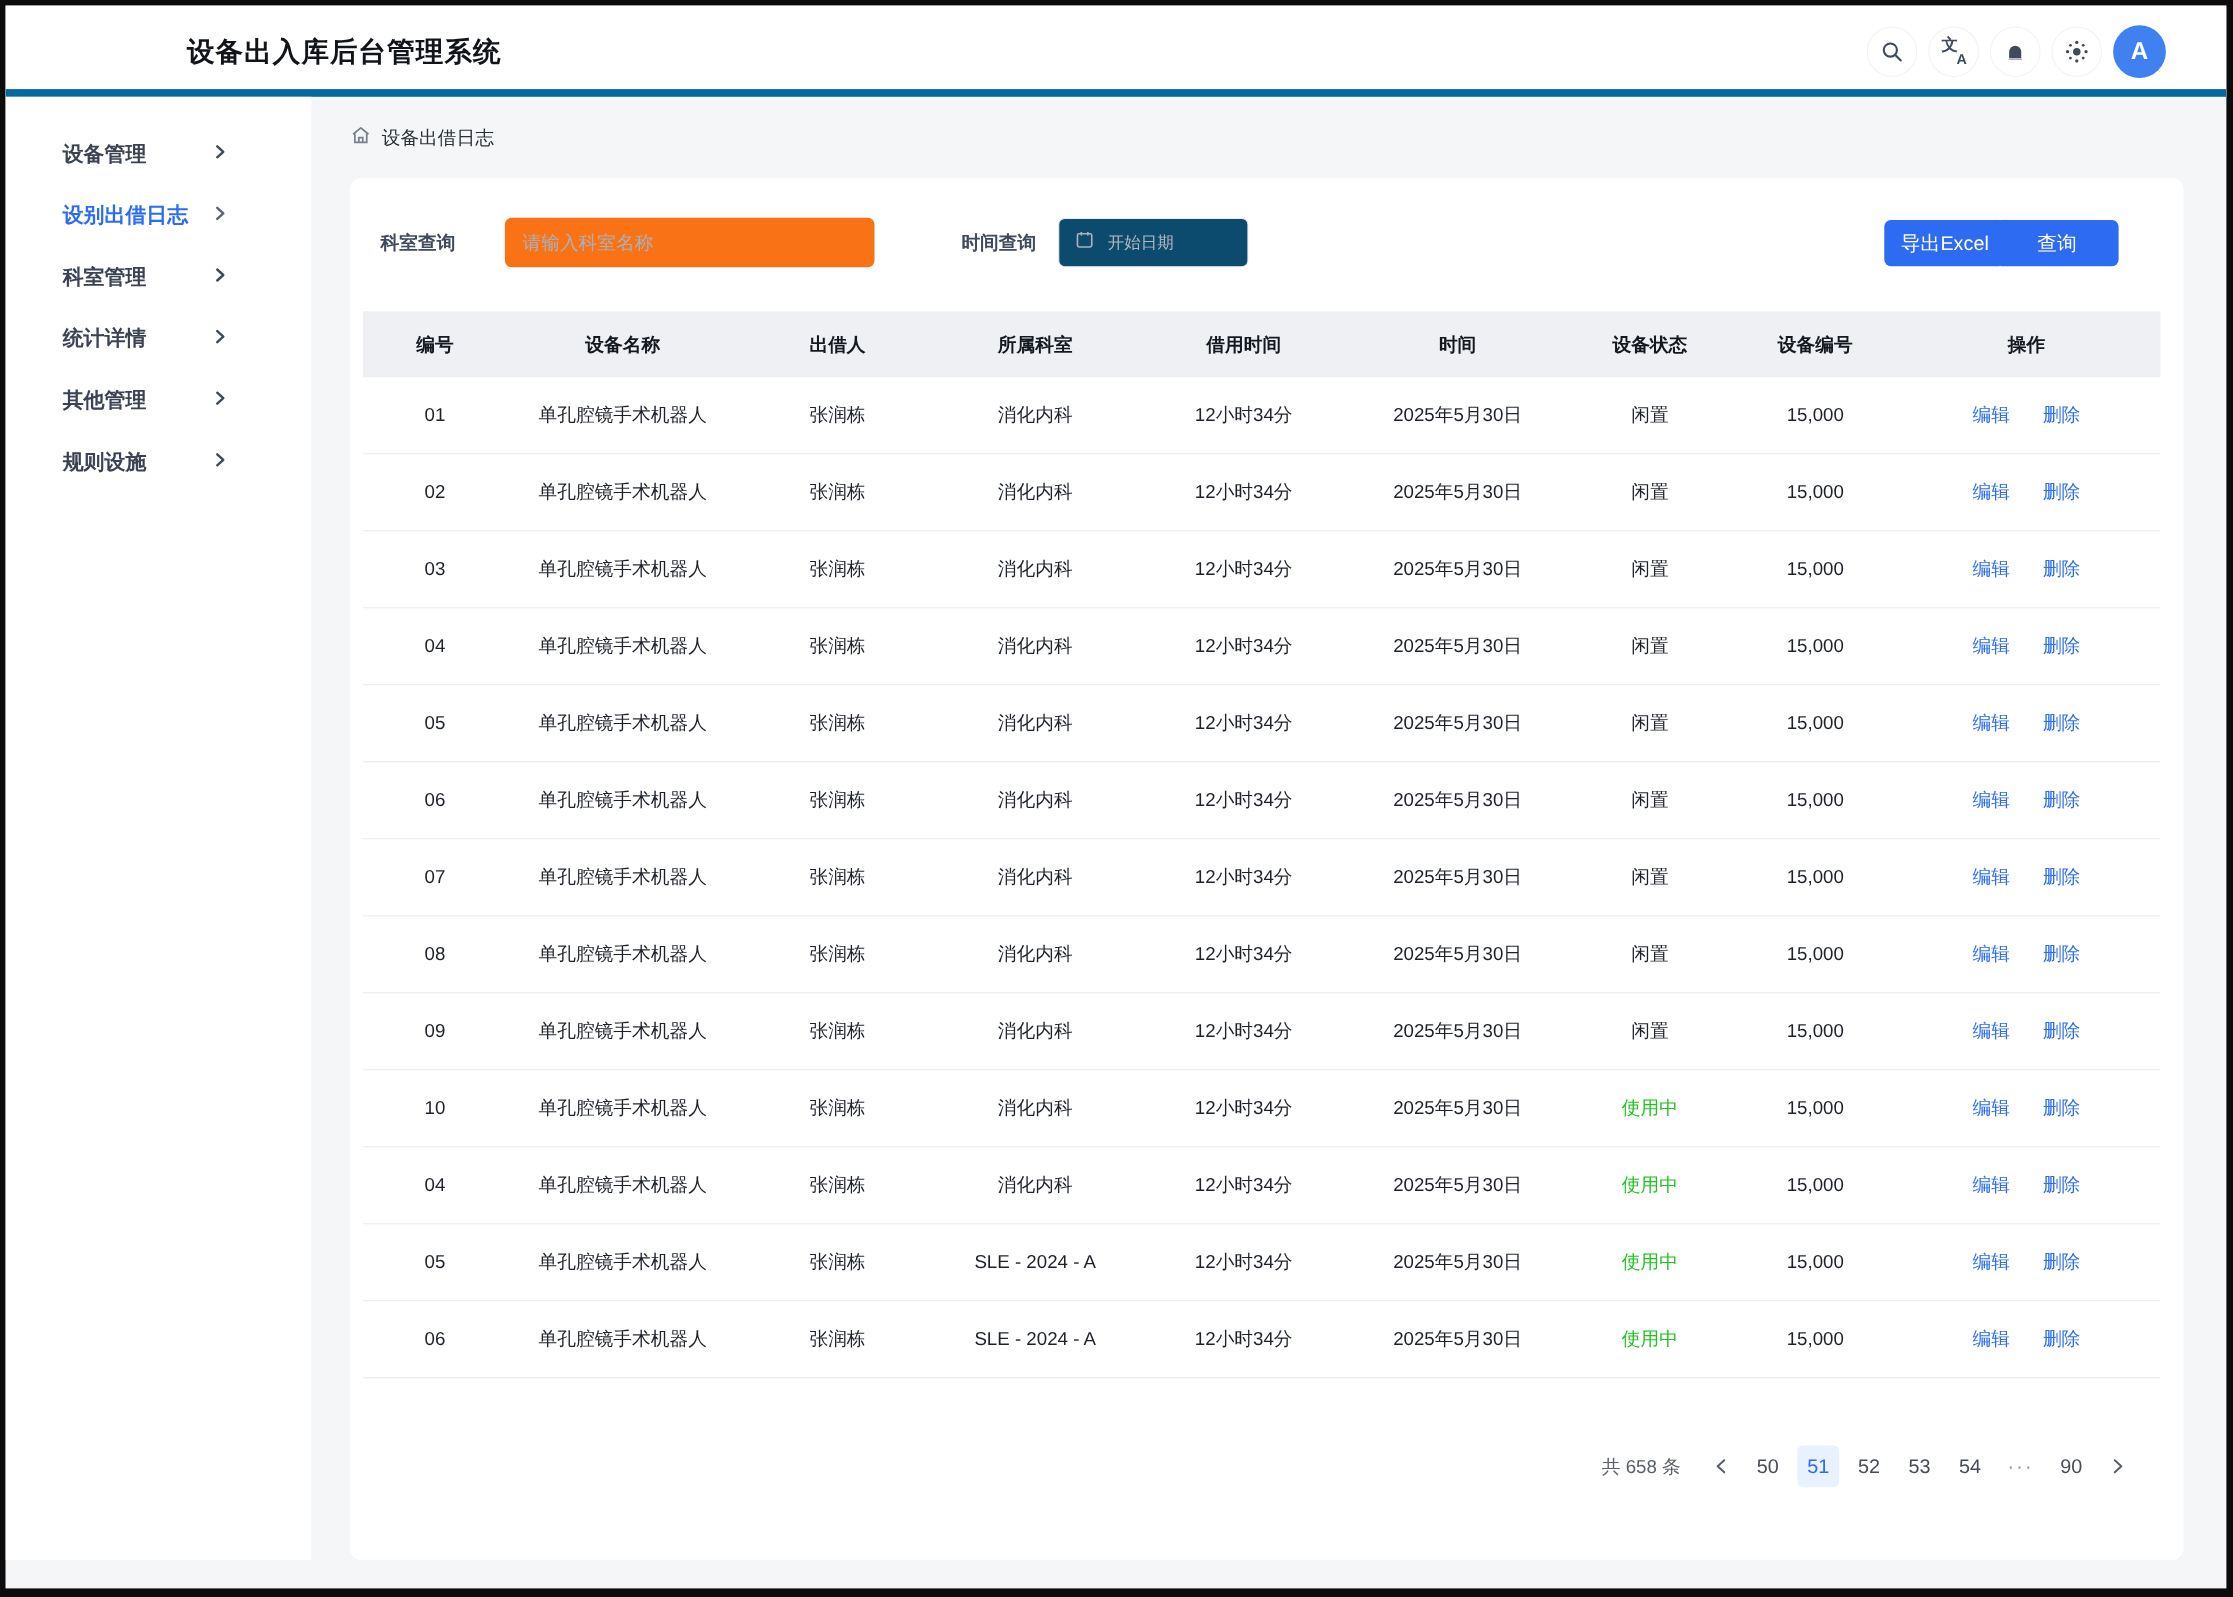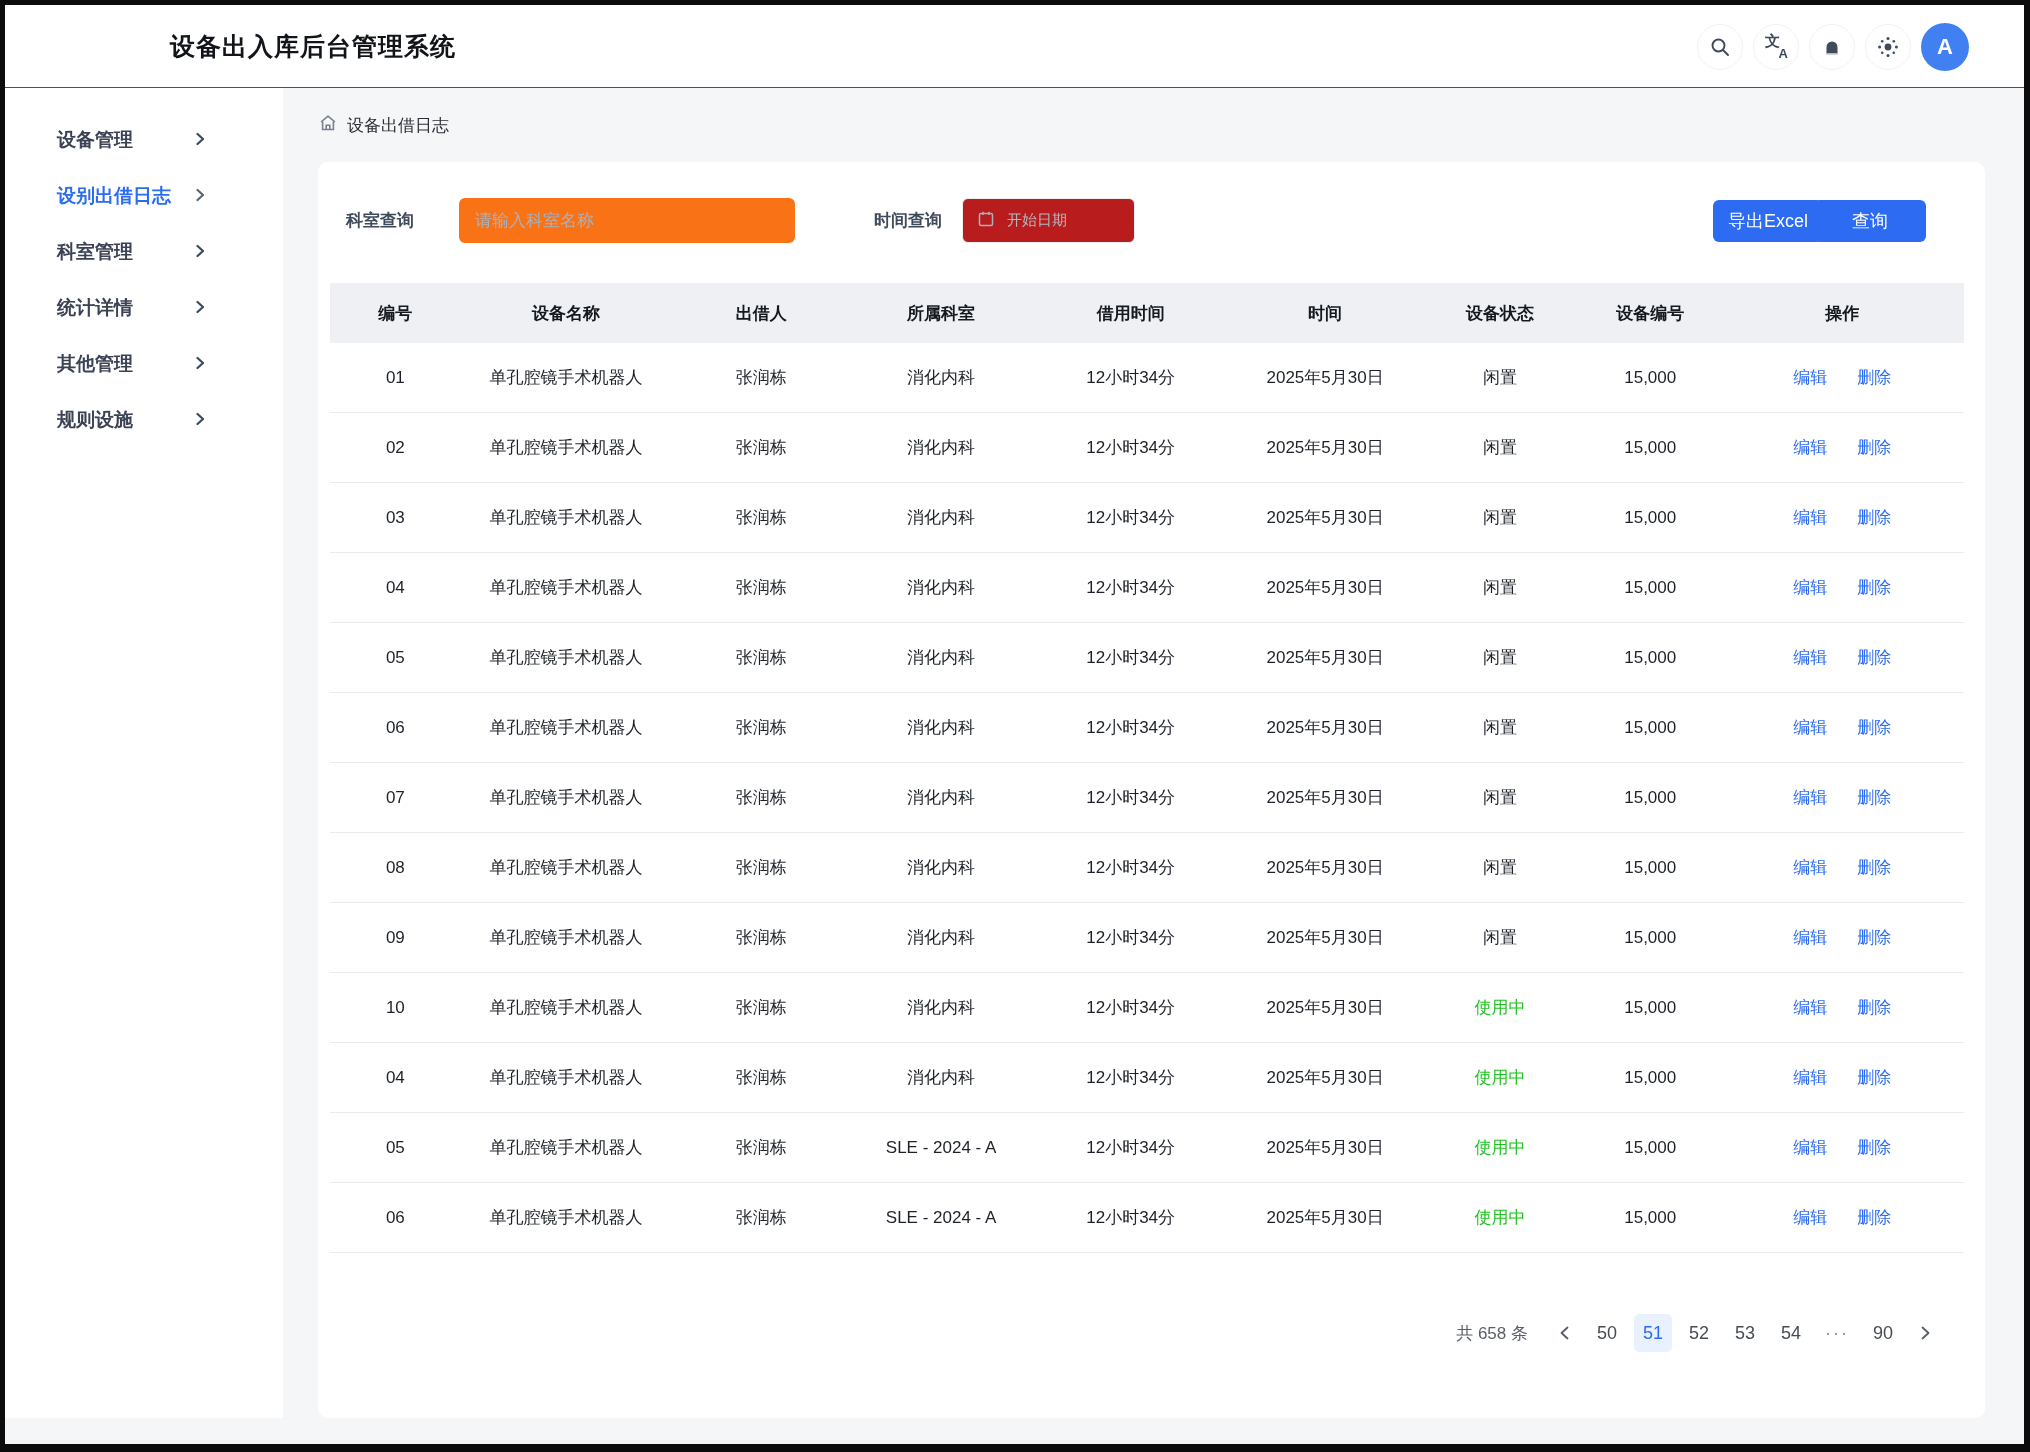--- a/index.html
+++ b/index.html
@@ -9,21 +9,21 @@
     font-family:"Liberation Sans","DejaVu Sans",sans-serif;
     position:relative; overflow:hidden;
   }
   .viewport {
     position:absolute; left:5px; top:5px; width:2019px; height:1439px;
     background:#f5f6f8; overflow:hidden;
   }
   
   .topbar {
     position:absolute; left:0; top:0; right:0; height:83px;
-    background:#ffffff; border-bottom:1px solid #0369a1;
+    background:#ffffff; border-bottom:7px solid #0369a1;
     display:flex; align-items:center;
   }
   .app-title {
     position:absolute; left:165px; top:0; height:83px;
     display:flex; align-items:center;
     font-size:25px; font-weight:bold; color:#111418; letter-spacing:1px;
   }
   .top-icons {
     position:absolute; right:55px; top:0; height:83px;
     display:flex; align-items:center; gap:10px;
@@ -72,21 +72,21 @@
   .f-label.time { left:556px; }
   .dept-input {
     position:absolute; left:141px; top:36px; width:336px; height:45px;
     background:#f97316; border:none; border-radius:6px; outline:none;
     padding:0 16px; font-size:17px; color:#333;
     font-family:"Liberation Sans","DejaVu Sans",sans-serif;
   }
   .dept-input::placeholder { color:#a9b1bd; }
   .date-box {
     position:absolute; left:644px; top:36px; width:173px; height:45px;
-    background:#b91c1c; border:1px solid #ebedf0; border-radius:6px;
+    background:#0c4a6e; border:1px solid #ebedf0; border-radius:6px;
     display:flex; align-items:center; gap:12px; padding:0 14px; cursor:pointer;text-align:right;
   }
   .date-text { font-size:15px; color:#b2b8c2; }
   .btn {
     position:absolute; top:38px; height:42px; border:none; border-radius:6px;
     background:#2c6bf2; color:#fff; font-size:18px; cursor:pointer;
     display:flex; align-items:center; justify-content:center;
     font-family:"Liberation Sans","DejaVu Sans",sans-serif;
   }
   .btn.export { left:1395px; width:110px; }

